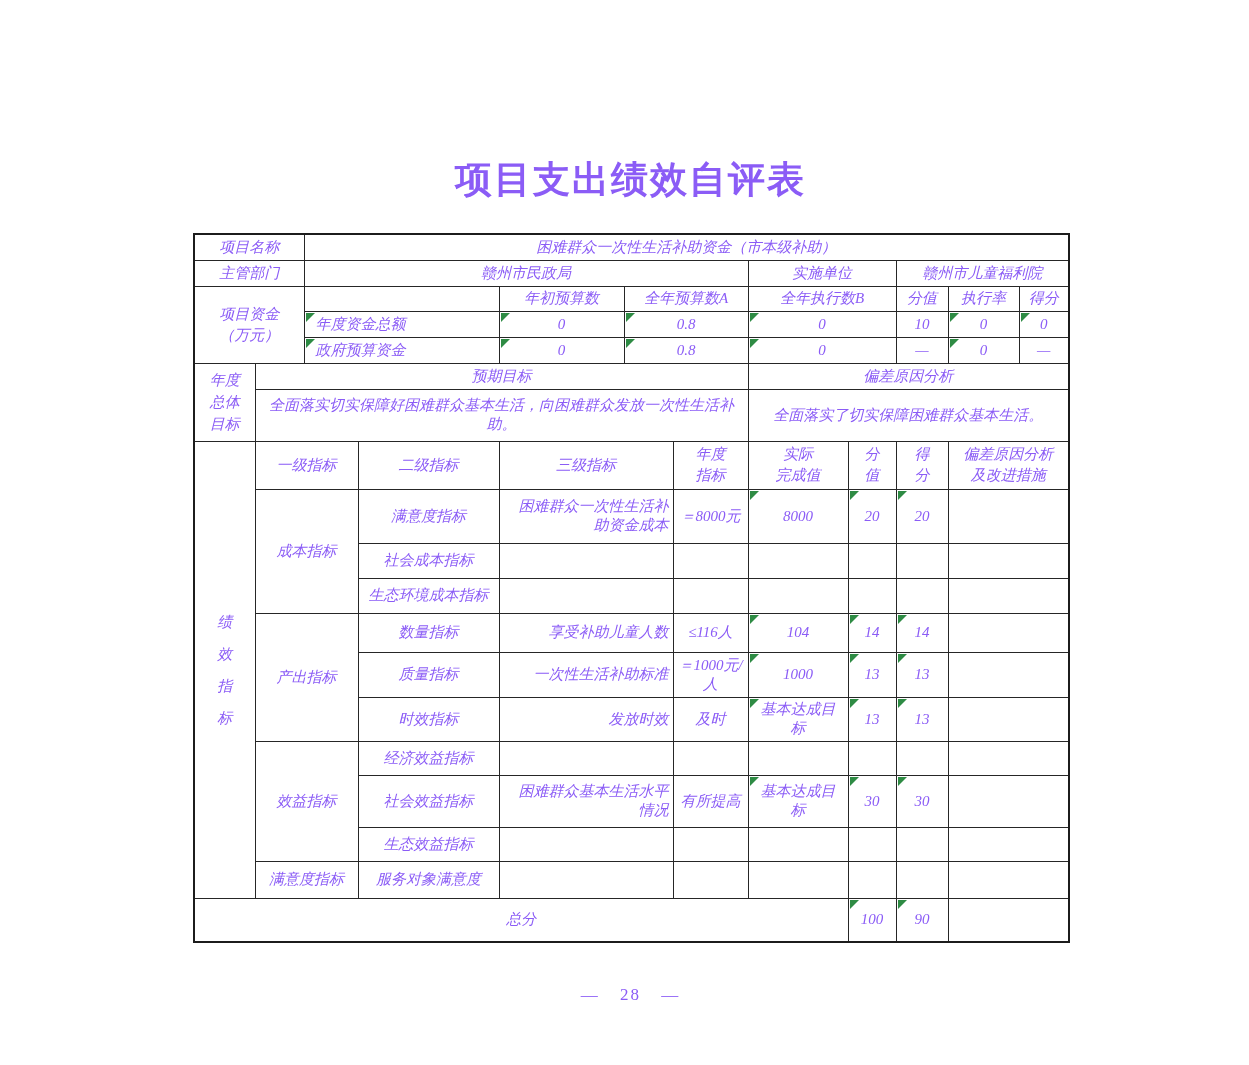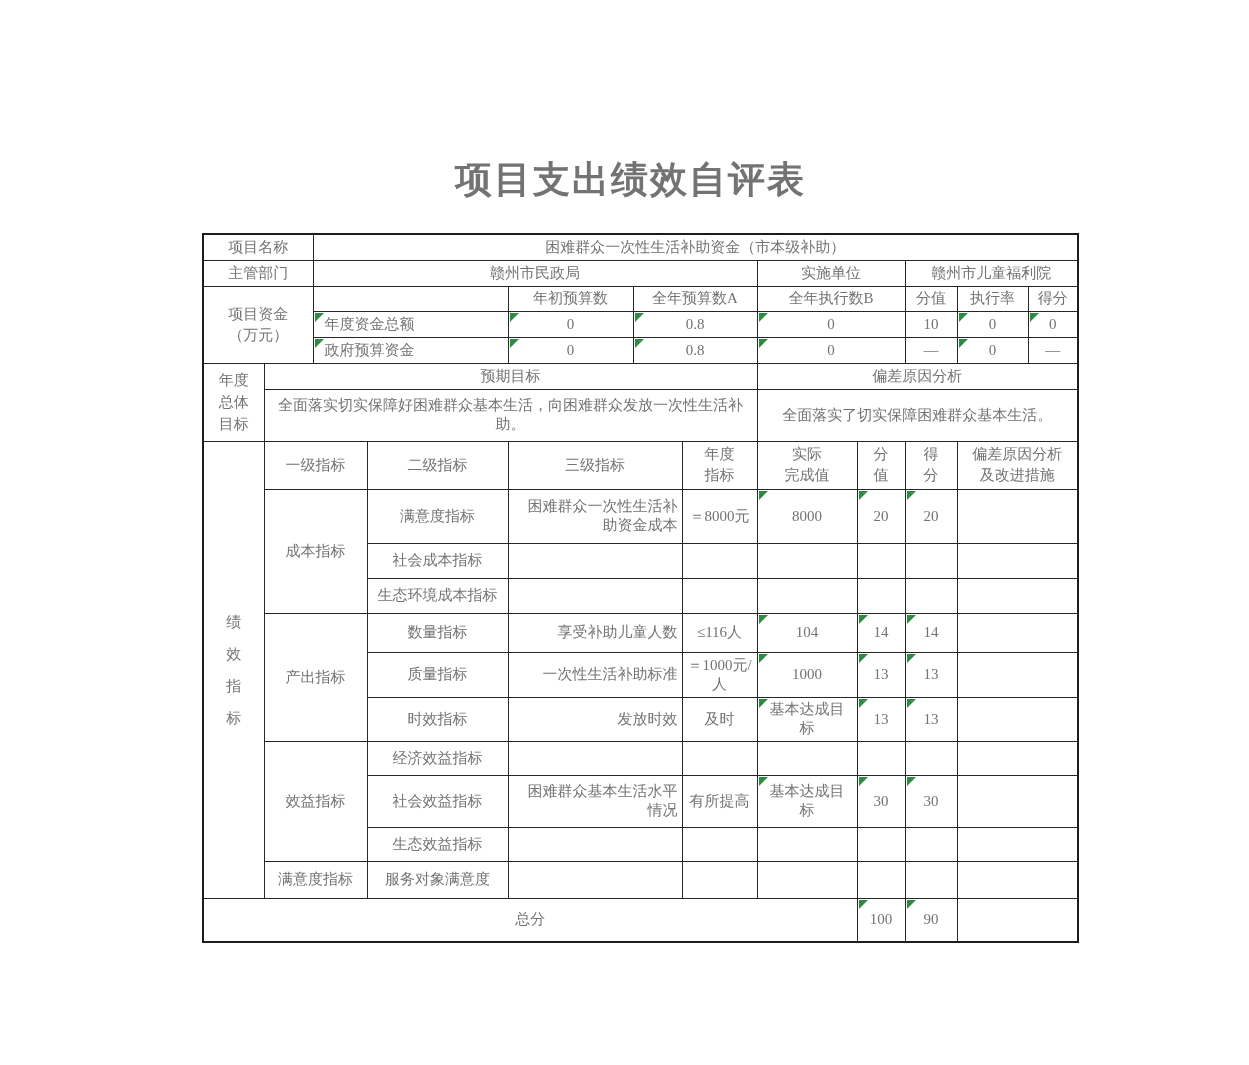--- a/index.html
+++ b/index.html
@@ -1,30 +1,31 @@
 <!DOCTYPE html>
 <html style="--tri: #2e8b44;"><head>
 <meta charset="utf-8">
 <style>
   html,body{margin:0;padding:0;background:#fff;}
   .page{
     position:relative;width:1249px;height:1065px;background:#ffffff;
-    font-family:"Liberation Serif","DejaVu Serif",serif;color:#737373;overflow:hidden;
+    font-family:"Liberation Serif","DejaVu Serif",serif;color:#8b5cf6;overflow:hidden;
   }
   .doc-title{
     position:absolute;left:193px;top:155px;width:875px;text-align:center;
     font-size:37px;font-weight:bold;letter-spacing:2px;
   }
   .doc-subtitle{
     position:absolute;left:193px;top:206px;width:875px;text-align:center;font-size:13px;
   }
   table.main{
-    position:absolute;left:202px;top:233px;width:875px;
+    position:absolute;left:193px;top:233px;width:875px;
     border-collapse:collapse;table-layout:fixed;
     border:2.5px solid #1c1c1c;
+    font-style:italic;
   }
   td{
     border:solid #262626;border-width:1.7px 1.3px;
     text-align:center;vertical-align:middle;
     font-size:15px;line-height:1.25;padding:1px 3px;
     position:relative;overflow:hidden;word-break:break-all;
   }
   
   .tri::before{
     content:"";position:absolute;left:1px;top:1px;width:0;height:0;
@@ -266,14 +267,15 @@
 
     <tr style="height:44px">
       <td colspan="8">总分</td>
       <td class="tri">100</td>
       <td class="tri">90</td>
       <td colspan="2"></td>
     </tr>
   </tbody>
     </table>
 
+  <div class="page-number">— 28 —</div>
 
 </div>
 
 </body></html>

